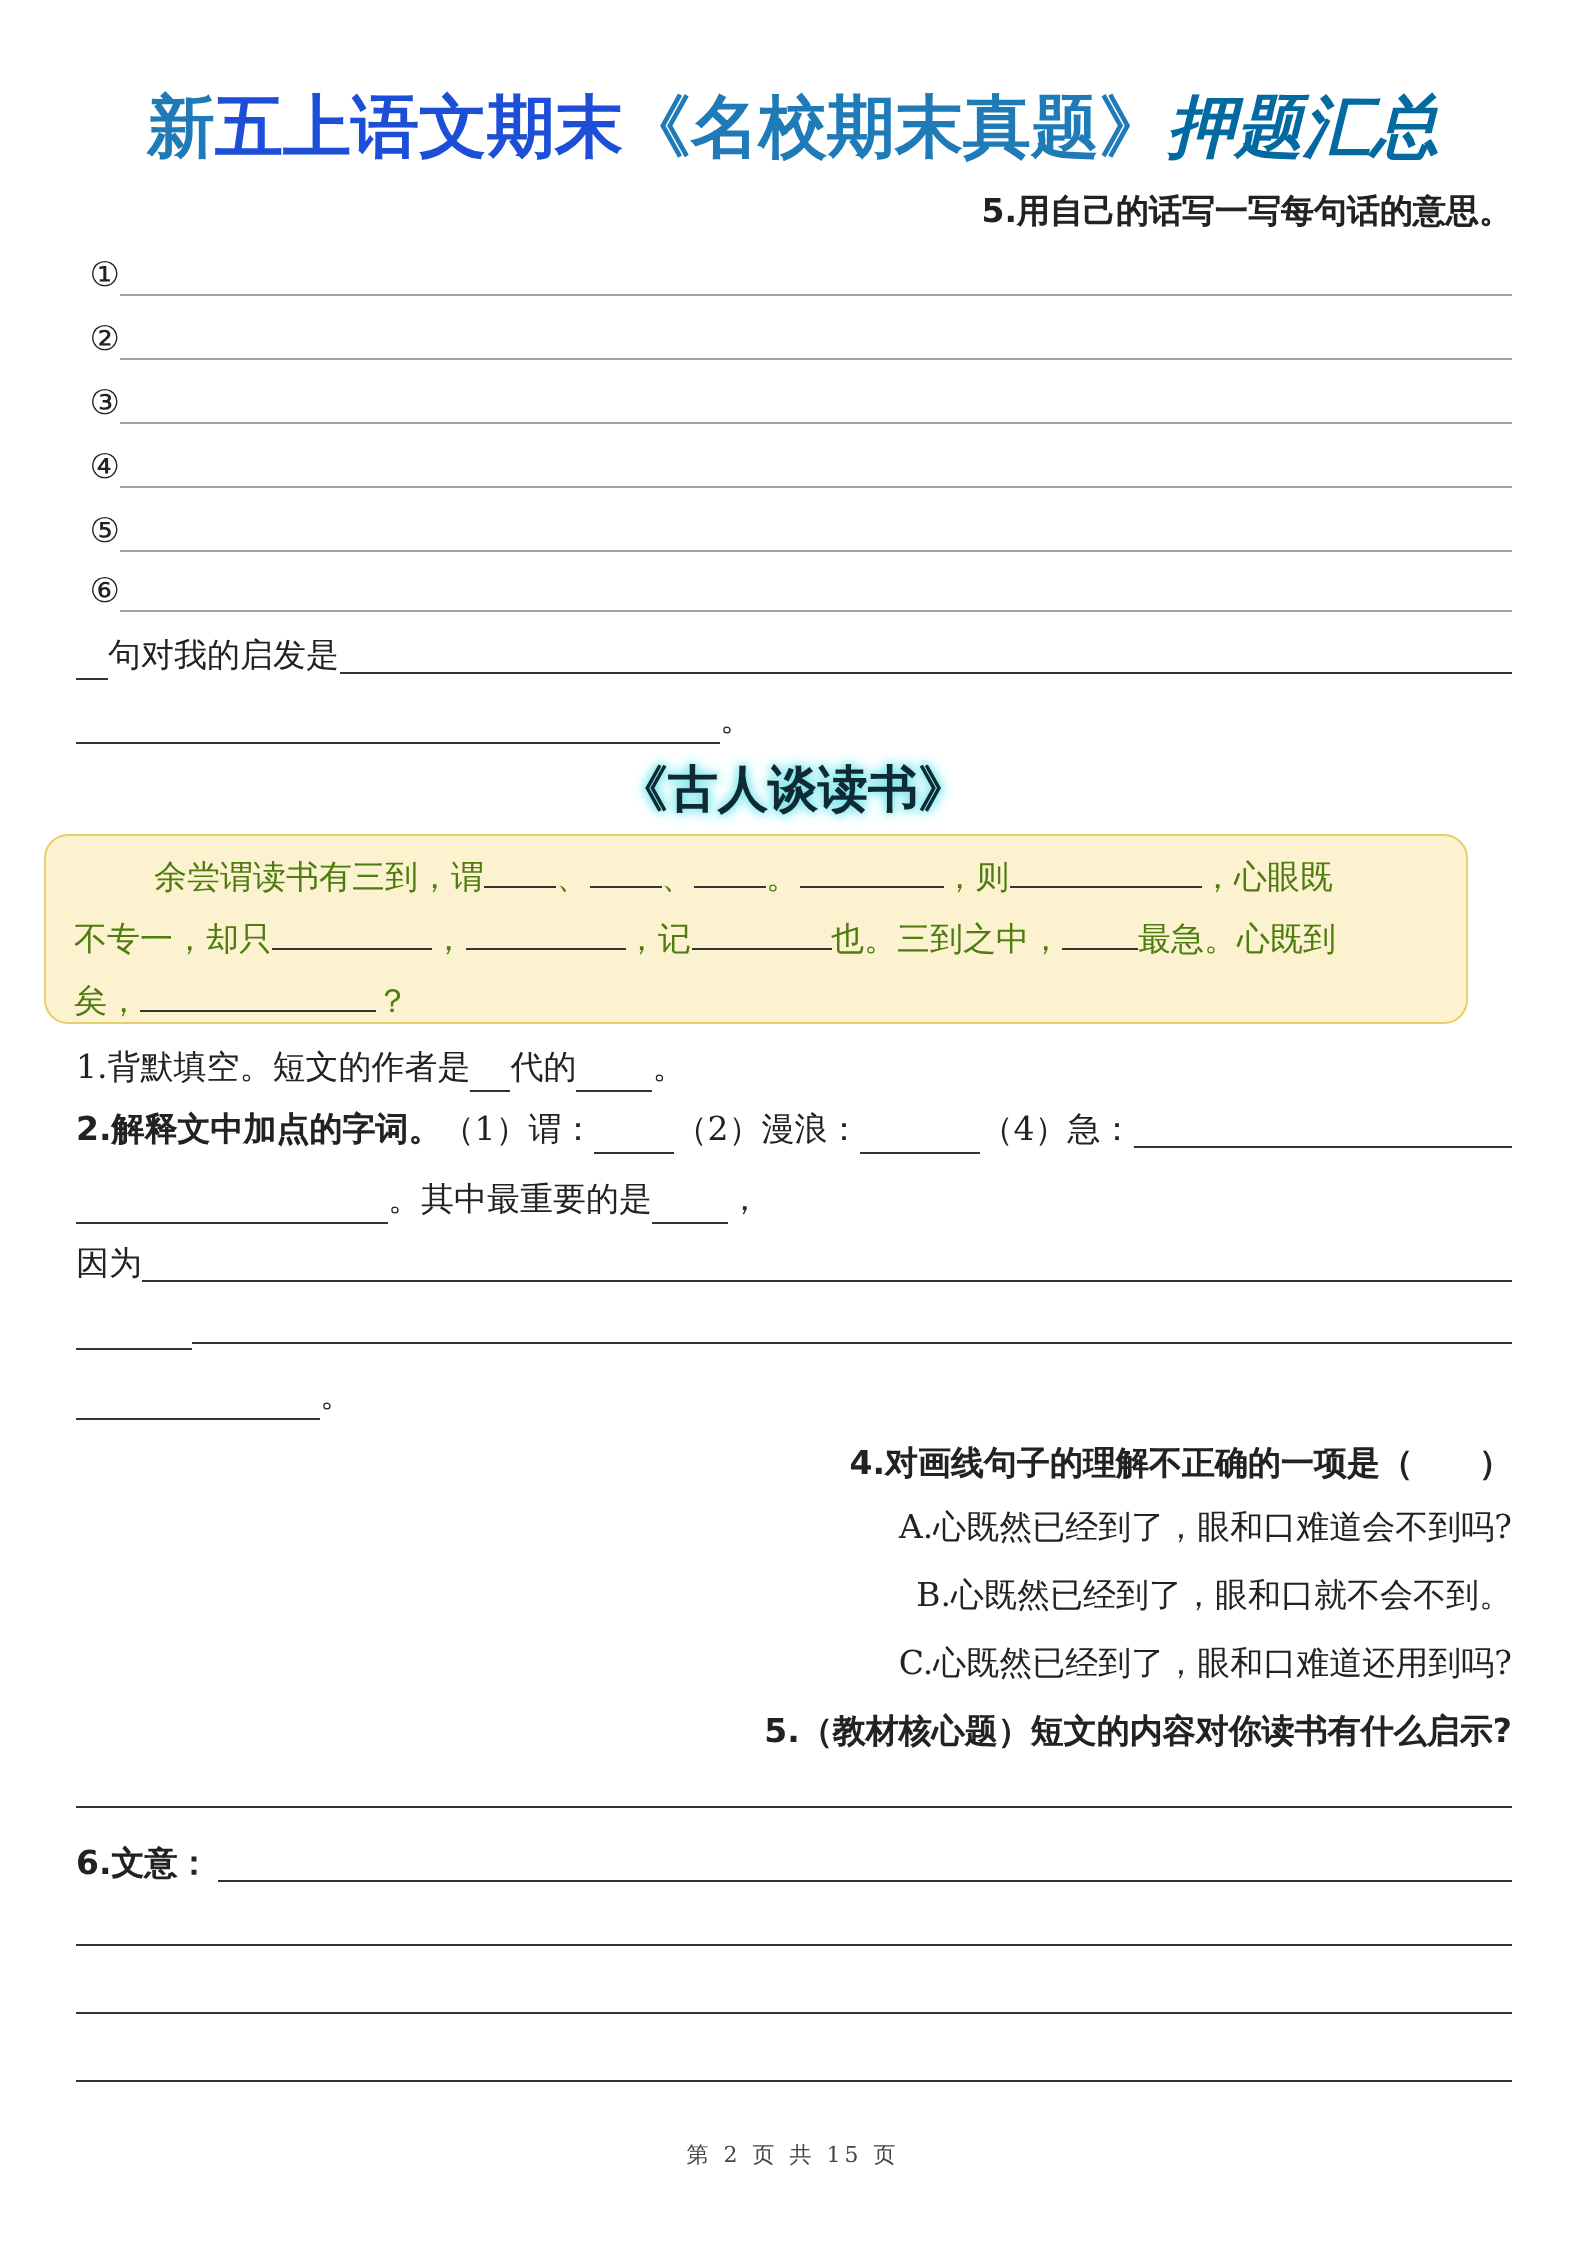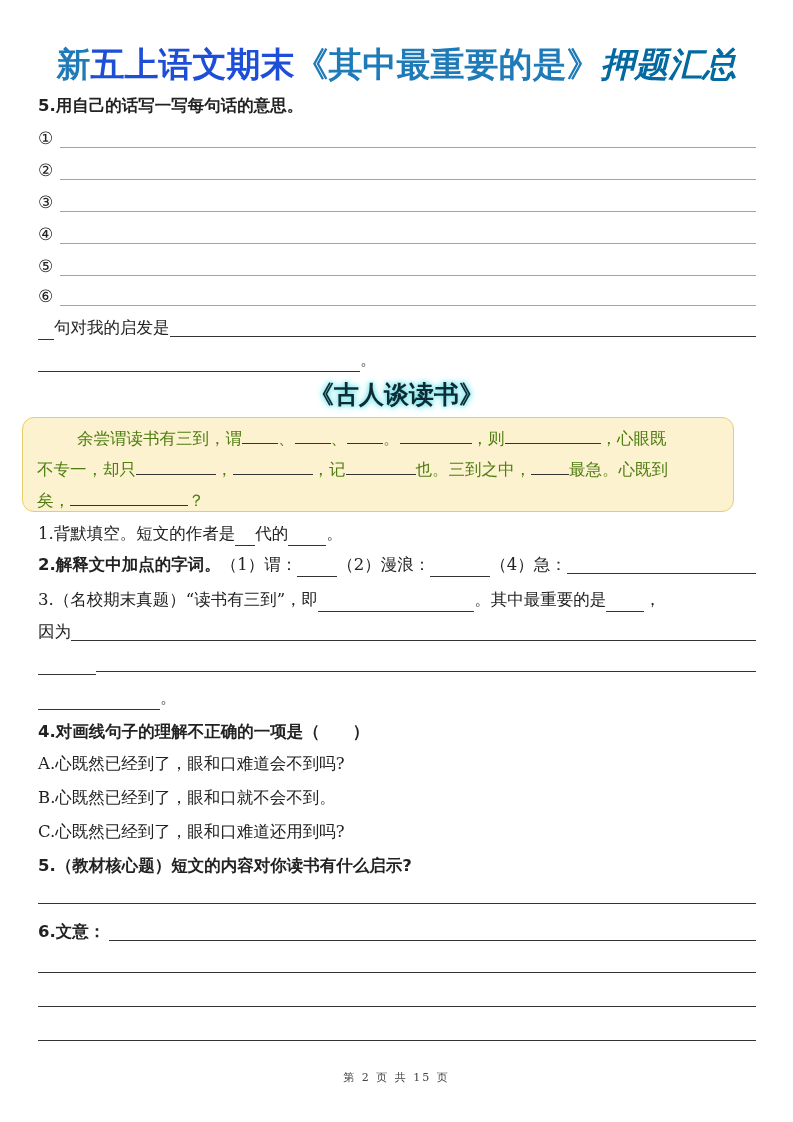--- a/index.html
+++ b/index.html
@@ -4,21 +4,21 @@
 <style>
   html, body { margin:0; padding:0; background:#ffffff; }
   body { width:793px; height:1122px; position:relative; overflow:hidden;
          font-family: "DejaVu Serif", "Liberation Serif", serif; color:#222; }
   .title { position:absolute; top:40px; left:0; width:793px; text-align:center;
            font-family: "DejaVu Sans", "Liberation Sans", sans-serif;
            font-size:34px; font-weight:bold; letter-spacing:0px; white-space:nowrap; line-height:48px; }
   .t-blue { color:#1f7ab8; }
   .t-black { color:#1d4ed8; }
   .t-red { color:#0369a1;font-style:italic; }
-  .row { position:absolute; left:38px; right:37px; font-size:16.5px; line-height:24px; white-space:nowrap; }
+  .row { position:absolute; left:38px; right:37px; font-size:16.5px; line-height:24px; white-space:nowrap;text-align:right; }
   .bold { font-weight:bold; font-family: "DejaVu Sans", "Liberation Sans", sans-serif; }
   .numline { display:flex; align-items:flex-end; }
   .numline .num { width:22px; font-size:17px; }
   .numline .ln { flex:1; border-bottom:1.5px solid #9aa7b2; height:18px; margin-bottom:2px; }
   .blank { display:inline-block; border-bottom:1px solid #333; height:16px; vertical-align:baseline; }
   .fill { flex:1; border-bottom:1px solid #333; height:18px; margin-bottom:3px; }
   .flexrow { display:flex; align-items:flex-end; }
   .section-title { position:absolute; top:378px; left:0; width:793px; text-align:center;
                    font-size:25px; font-weight:bold; color:#0f2a33;
                    text-shadow: 0 0 4px #7fe7ee, 0 0 6px #7fe7ee, 0 0 8px #b5f3f7; }
@@ -26,21 +26,21 @@
              background:#fcf2cf; border:1.5px solid #e6cf6a; border-radius:12px; box-sizing:border-box;
              padding:5px 18px 0 14px; font-size:16.5px; line-height:31px; color:#4d7c0f; }
   .passage .p1 { text-indent:40px; }
   .hline { position:absolute; left:38px; right:37px; border-bottom:1.3px solid #333; }
   .footer { position:absolute; top:1070px; left:0; width:793px; text-align:center; font-size:11px; color:#444; letter-spacing:2px; }
 </style>
 </head>
 <body>
 
 <div class="title">
-  <span class="t-blue">新</span><span class="t-black">五上语文期末</span><span class="t-blue">《其中最重要的是》</span><span class="t-red">押题汇总</span>
+  <span class="t-blue">新</span><span class="t-black">五上语文期末</span><span class="t-blue">《名校期末真题》</span><span class="t-red">押题汇总</span>
 </div>
 
 <div class="row bold" style="top:94px;">5.用自己的话写一写每句话的意思。</div>
 
 <div class="row numline" style="top:126px;">
     <span class="num">①</span>
     <span class="ln"></span>
   </div>
 <div class="row numline" style="top:158px;">
     <span class="num">②</span>
@@ -99,21 +99,20 @@
   <span class="bold">2.解释文中加点的字词。</span>
   <span>（1）谓：</span>
   <span class="blank" style="width:40px;"></span>
   <span>（2）漫浪：</span>
   <span class="blank" style="width:60px;"></span>
   <span>（4）急：</span>
   <span class="fill"></span>
 </div>
 
 <div class="row flexrow" style="top:588px;">
-  <span>3.（名校期末真题）“读书有三到”，即</span>
   <span class="blank" style="width:156px;"></span>
   <span>。其中最重要的是</span>
   <span class="blank" style="width:38px;"></span>
   <span>，</span>
 </div>
 <div class="row flexrow" style="top:620px;">
   <span>因为</span>
   <span class="fill"></span>
 </div>
 <div class="row flexrow" style="top:653px;">

